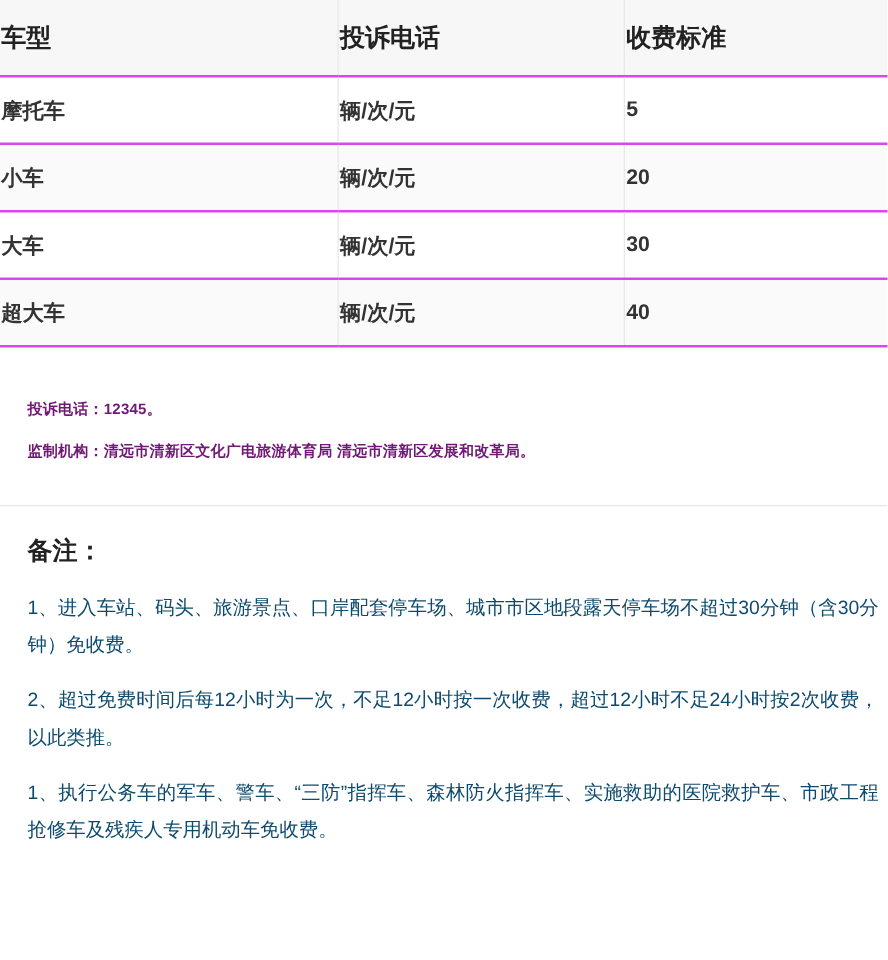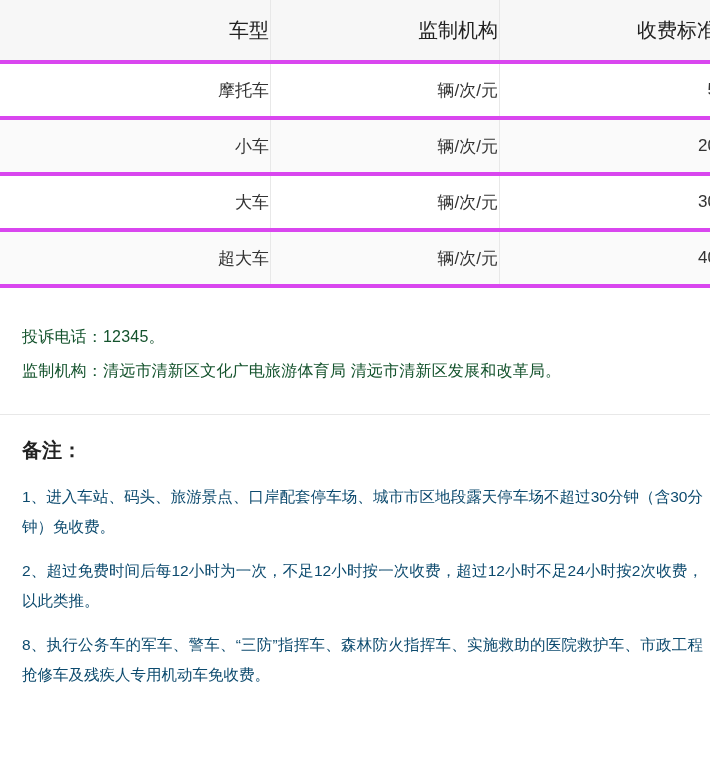--- a/index.html
+++ b/index.html
@@ -22,24 +22,24 @@
   }
 
   
   .fee-table {
     width: 710px;
     border-collapse: collapse;
     table-layout: fixed;
   }
   .fee-table th,
   .fee-table td {
-    border-bottom: 4px solid #d946ef;
-    text-align: right;
+    border-bottom: 2px solid #d946ef;
+    text-align: left;
     color: #333333;
-    font-weight: normal;
+    font-weight: bold;
   }
   .fee-table th {
     height: 58px;
     font-size: 20px;
     background: #f7f7f7;
     color: #222222;
   }
   .fee-table td {
     height: 50px;
     font-size: 17px;
@@ -65,24 +65,25 @@
   .fee-table tbody tr:nth-child(odd) td {
     background: #ffffff;
   }
 
   
   .contact-block {
     padding: 32px 22px 26px 22px;
     border-bottom: 1px solid #e8e8e8;
   }
   .contact-line {
-    font-size: 16px;
+    font-size: 12px;
     line-height: 34px;
-    color: #14532d;
+    color: #701a75;
     letter-spacing: 0.2px;
+    font-weight: bold;
   }
 
   
   .remarks-block {
     padding: 22px 7px 0 22px;
   }
   .remarks-title {
     font-size: 20px;
     font-weight: bold;
     color: #222222;
@@ -98,21 +99,21 @@
 </style>
 </head>
 <body>
 
 <div class="page">
 
   <table class="fee-table">
     <thead>
       <tr>
         <th class="col-type">车型</th>
-        <th class="col-unit">监制机构</th>
+        <th class="col-unit">投诉电话</th>
         <th class="col-fee">收费标准</th>
       </tr>
     </thead>
     <tbody>
       <tr>
         <td class="col-type">摩托车</td>
         <td class="col-unit">辆/次/元</td>
         <td class="col-fee">5</td>
       </tr>
       <tr>
@@ -135,16 +136,16 @@
 
   <div class="contact-block">
     <div class="contact-line">投诉电话：12345。</div>
     <div class="contact-line">监制机构：清远市清新区文化广电旅游体育局   清远市清新区发展和改革局。</div>
   </div>
 
   <div class="remarks-block">
     <div class="remarks-title">备注：</div>
     <div class="remark-item">1、进入车站、码头、旅游景点、口岸配套停车场、城市市区地段露天停车场不超过30分钟（含30分钟）免收费。</div>
     <div class="remark-item">2、超过免费时间后每12小时为一次，不足12小时按一次收费，超过12小时不足24小时按2次收费，以此类推。</div>
-    <div class="remark-item">8、执行公务车的军车、警车、“三防”指挥车、森林防火指挥车、实施救助的医院救护车、市政工程抢修车及残疾人专用机动车免收费。</div>
+    <div class="remark-item">1、执行公务车的军车、警车、“三防”指挥车、森林防火指挥车、实施救助的医院救护车、市政工程抢修车及残疾人专用机动车免收费。</div>
   </div>
 
 </div>
 
 </body></html>

